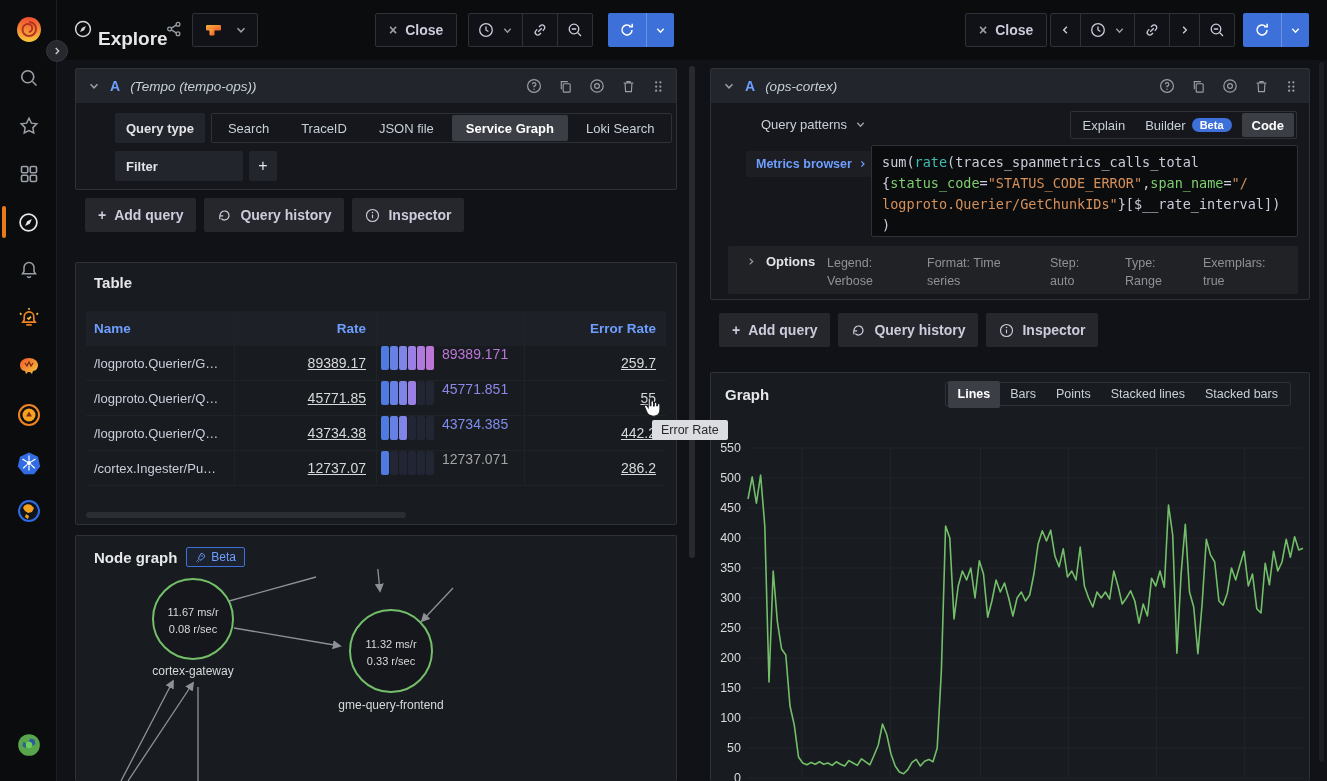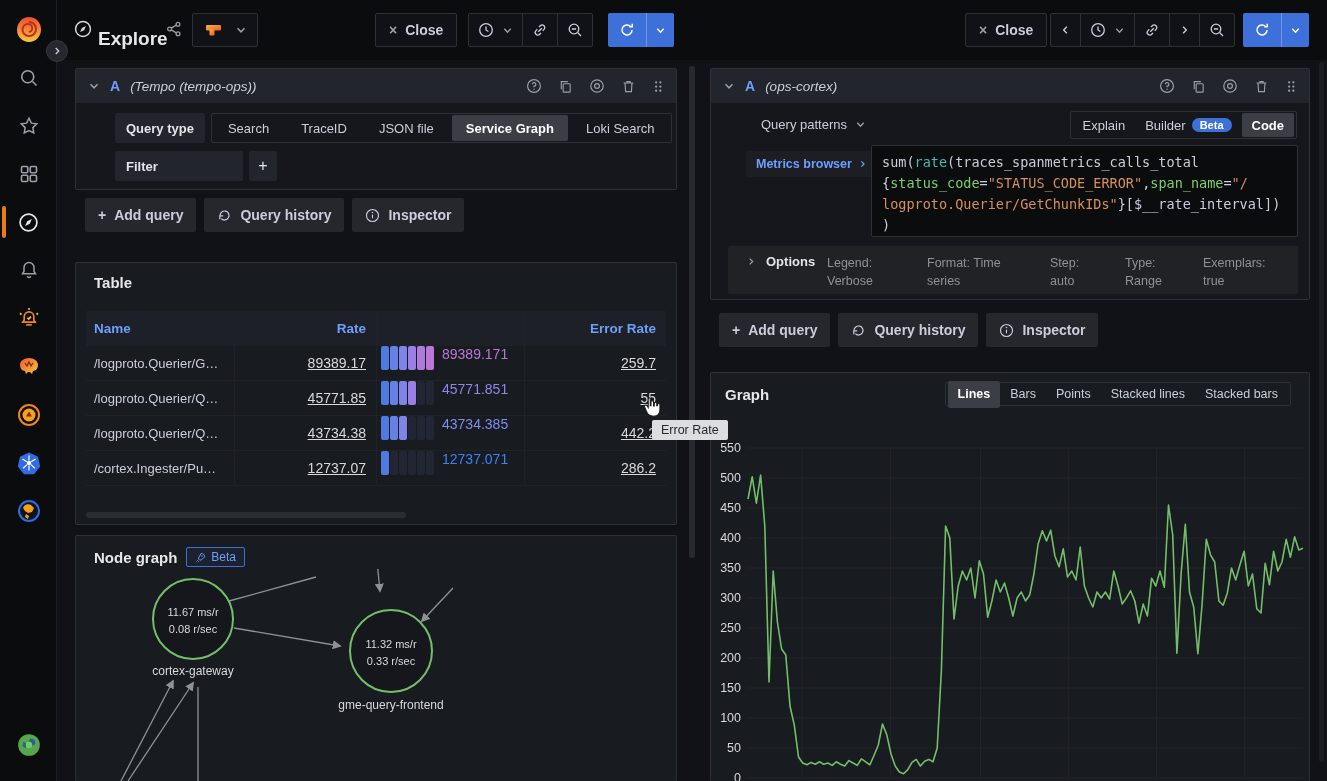--- a/index.html
+++ b/index.html
@@ -478,21 +478,21 @@
         </div>
         <div class="c-gauge">
           <span class="gcells">
             <span class="gcell" style="background:#4f7ae0"></span>
             <span class="gcell" style="background:rgba(90,100,160,.16)"></span>
             <span class="gcell" style="background:rgba(90,100,160,.16)"></span>
             <span class="gcell" style="background:rgba(90,100,160,.16)"></span>
             <span class="gcell" style="background:rgba(90,100,160,.16)"></span>
             <span class="gcell" style="background:rgba(90,100,160,.16)"></span>
           </span>
-          <span class="gval" style="color:#3b82f6">12737.071</span>
+          <span class="gval" style="color:#a3a3a3">12737.071</span>
         </div>
         <div class="c-err">
           <span class="lnk">286.2</span>
         </div>
       </div>
     </div>
   <div class="sbar" style="left:10px; top:249px; width:320px; height:6px;"></div>
 </div>
 
 <div class="panel" style="left:75px; top:535px; width:602px; height:246px; border-bottom:none;">

